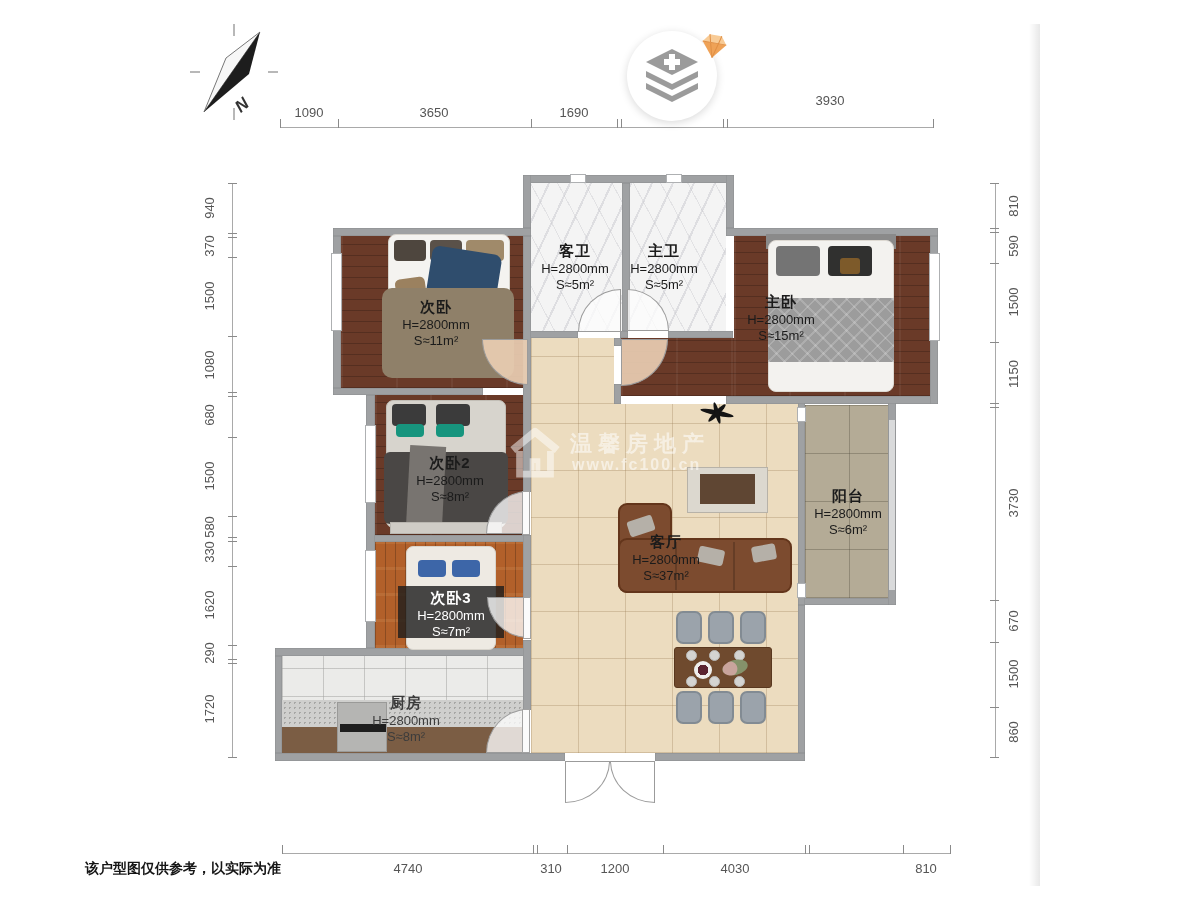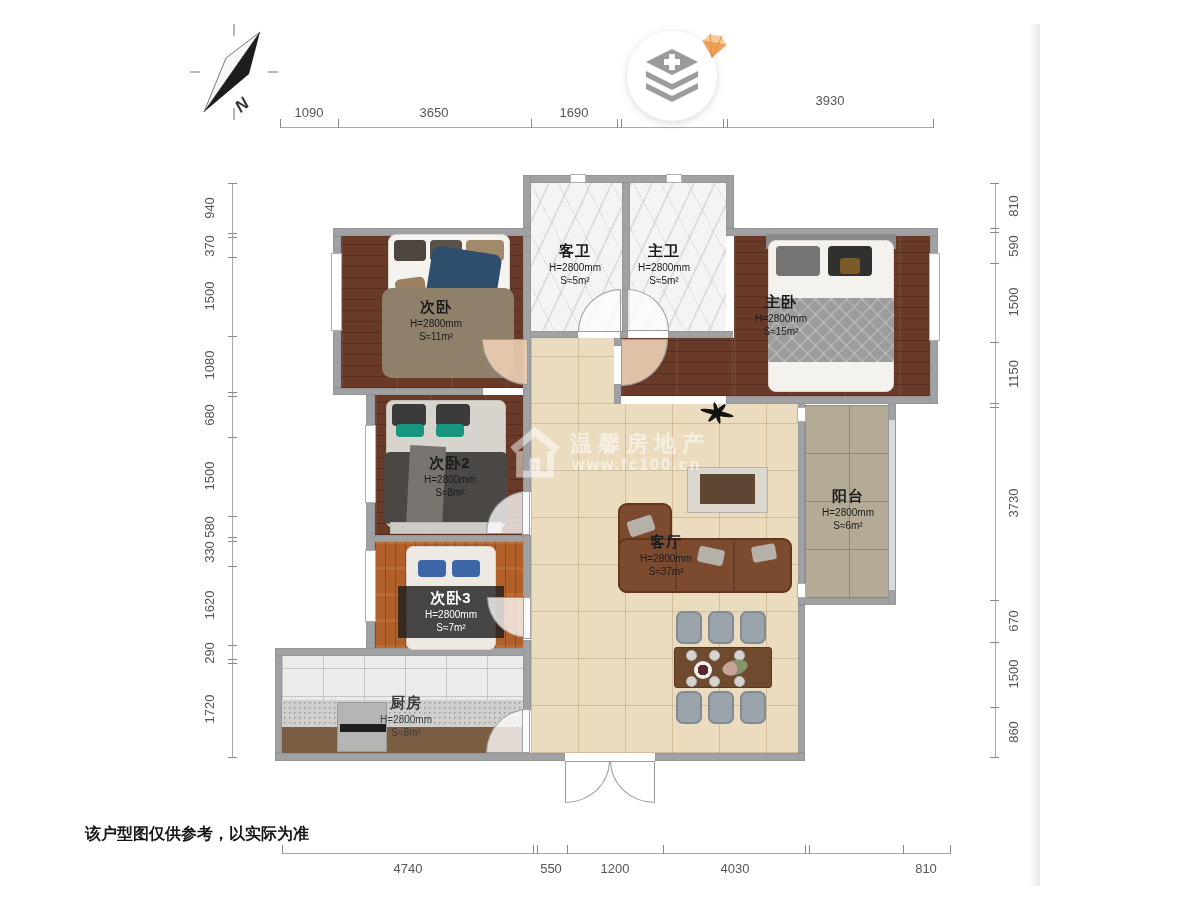--- a/index.html
+++ b/index.html
@@ -32,28 +32,28 @@
       repeating-linear-gradient(0deg,rgba(80,75,60,.35) 0 1px,transparent 1px 48px);}
   .marble{position:absolute;background-color:#f4f4f4;
     background-image:repeating-linear-gradient(115deg,rgba(195,195,202,.45) 0 2px,transparent 2px 19px),
       repeating-linear-gradient(62deg,rgba(185,185,192,.30) 0 1px,transparent 1px 24px);}
   .kittile{position:absolute;background-color:#ebebe9;
     background-image:repeating-linear-gradient(90deg,rgba(160,160,158,.5) 0 1px,transparent 1px 41px),
       repeating-linear-gradient(0deg,rgba(160,160,158,.5) 0 1px,transparent 1px 28px);}
   
   .rl{position:absolute;text-align:center;transform:translateX(-50%);color:#1b1b1b;line-height:1.3;z-index:30;}
   .rl .nm{display:block;font-size:15px;font-weight:bold;letter-spacing:1px;}
-  .rl .sub{display:block;font-size:10px;}
+  .rl .sub{display:block;font-size:13px;}
   .rl.light{color:#fff;}
   
   .f{position:absolute;box-sizing:border-box;}
   .speckle{background-color:#cfcfcd;background-image:radial-gradient(rgba(90,90,90,.35) 1px,transparent 1px);background-size:5px 5px;}
   .quilt{background-color:#9c9c9c;background-image:repeating-linear-gradient(45deg,rgba(255,255,255,.18) 0 2px,transparent 2px 11px),repeating-linear-gradient(-45deg,rgba(255,255,255,.18) 0 2px,transparent 2px 11px);}
   .wm{position:absolute;color:rgba(255,255,255,.55);z-index:25;white-space:nowrap;}
-  .disc{position:absolute;font-size:16px;font-weight:600;color:#151515;}
+  .disc{position:absolute;font-size:14px;font-weight:600;color:#151515;margin-top:36px;}
   .plate{position:absolute;width:11px;height:11px;border-radius:50%;background:#d4d4d2;border:1px solid #b9b9b7;box-sizing:border-box;}
   .chair{position:absolute;width:26px;height:33px;background:#9ba3ab;border:2px solid #828b93;border-radius:7px;box-sizing:border-box;}
 </style>
 </head>
 <body>
 
 <div id="canvas">
 
   <svg class="abs" style="left:186px;top:20px" width="92" height="104" viewBox="0 0 92 104">
     <line x1="48" y1="4" x2="48" y2="16" stroke="#9a9a9a" stroke-width="1.4"></line>
@@ -140,21 +140,21 @@
     <i class="tk" style="left:282px;top:845px;width:1px;height:9px"></i>
     <i class="tk" style="left:533px;top:845px;width:1px;height:9px"></i>
     <i class="tk" style="left:537px;top:845px;width:1px;height:9px"></i>
     <i class="tk" style="left:567px;top:845px;width:1px;height:9px"></i>
     <i class="tk" style="left:663px;top:845px;width:1px;height:9px"></i>
     <i class="tk" style="left:805px;top:845px;width:1px;height:9px"></i>
     <i class="tk" style="left:809px;top:845px;width:1px;height:9px"></i>
     <i class="tk" style="left:903px;top:845px;width:1px;height:9px"></i>
     <i class="tk" style="left:950px;top:845px;width:1px;height:9px"></i>
     <span class="dim" style="left:408px;top:868px">4740</span>
-    <span class="dim" style="left:551px;top:868px">550</span>
+    <span class="dim" style="left:551px;top:868px">310</span>
     <span class="dim" style="left:615px;top:868px">1200</span>
     <span class="dim" style="left:735px;top:868px">4030</span>
     <span class="dim" style="left:855px;top:904px">1660</span>
     <span class="dim" style="left:926px;top:868px">810</span>
   </div>
 
   <div class="marble" style="left:527px;top:183px;width:95px;height:148px"></div>
   <div class="marble" style="left:630px;top:183px;width:96px;height:148px"></div>
   <div class="darkwood" style="left:341px;top:236px;width:182px;height:152px"></div>
   <div class="darkwood" style="left:734px;top:236px;width:196px;height:160px"></div>

